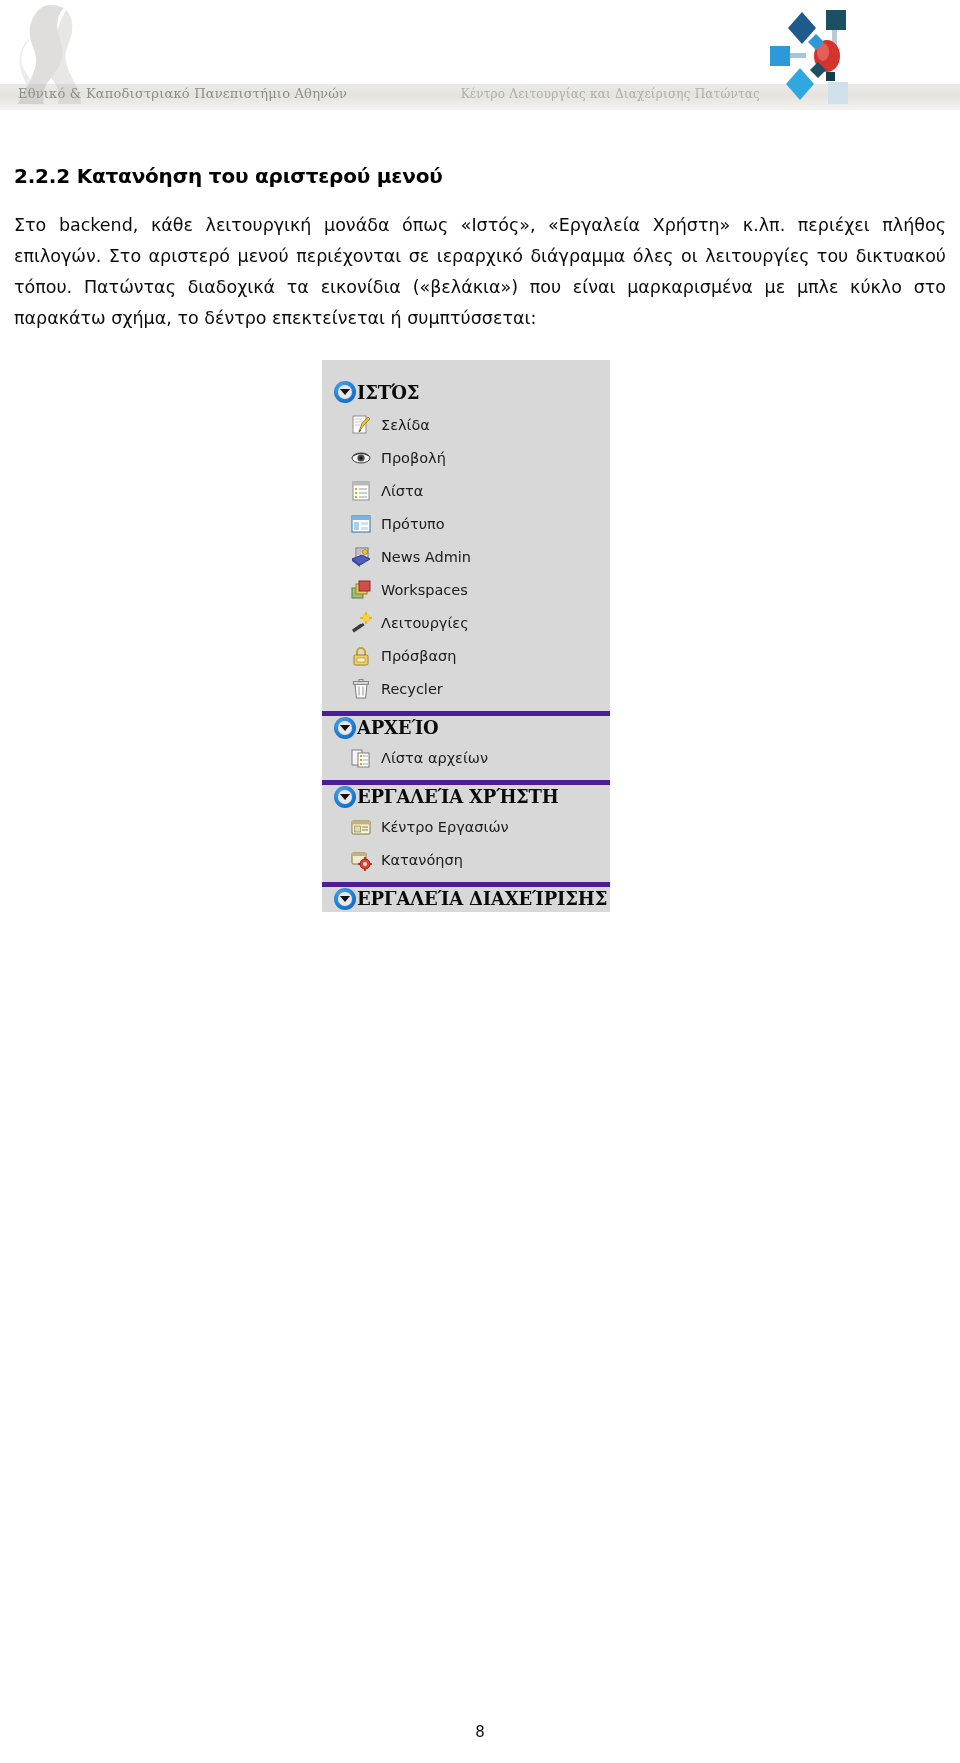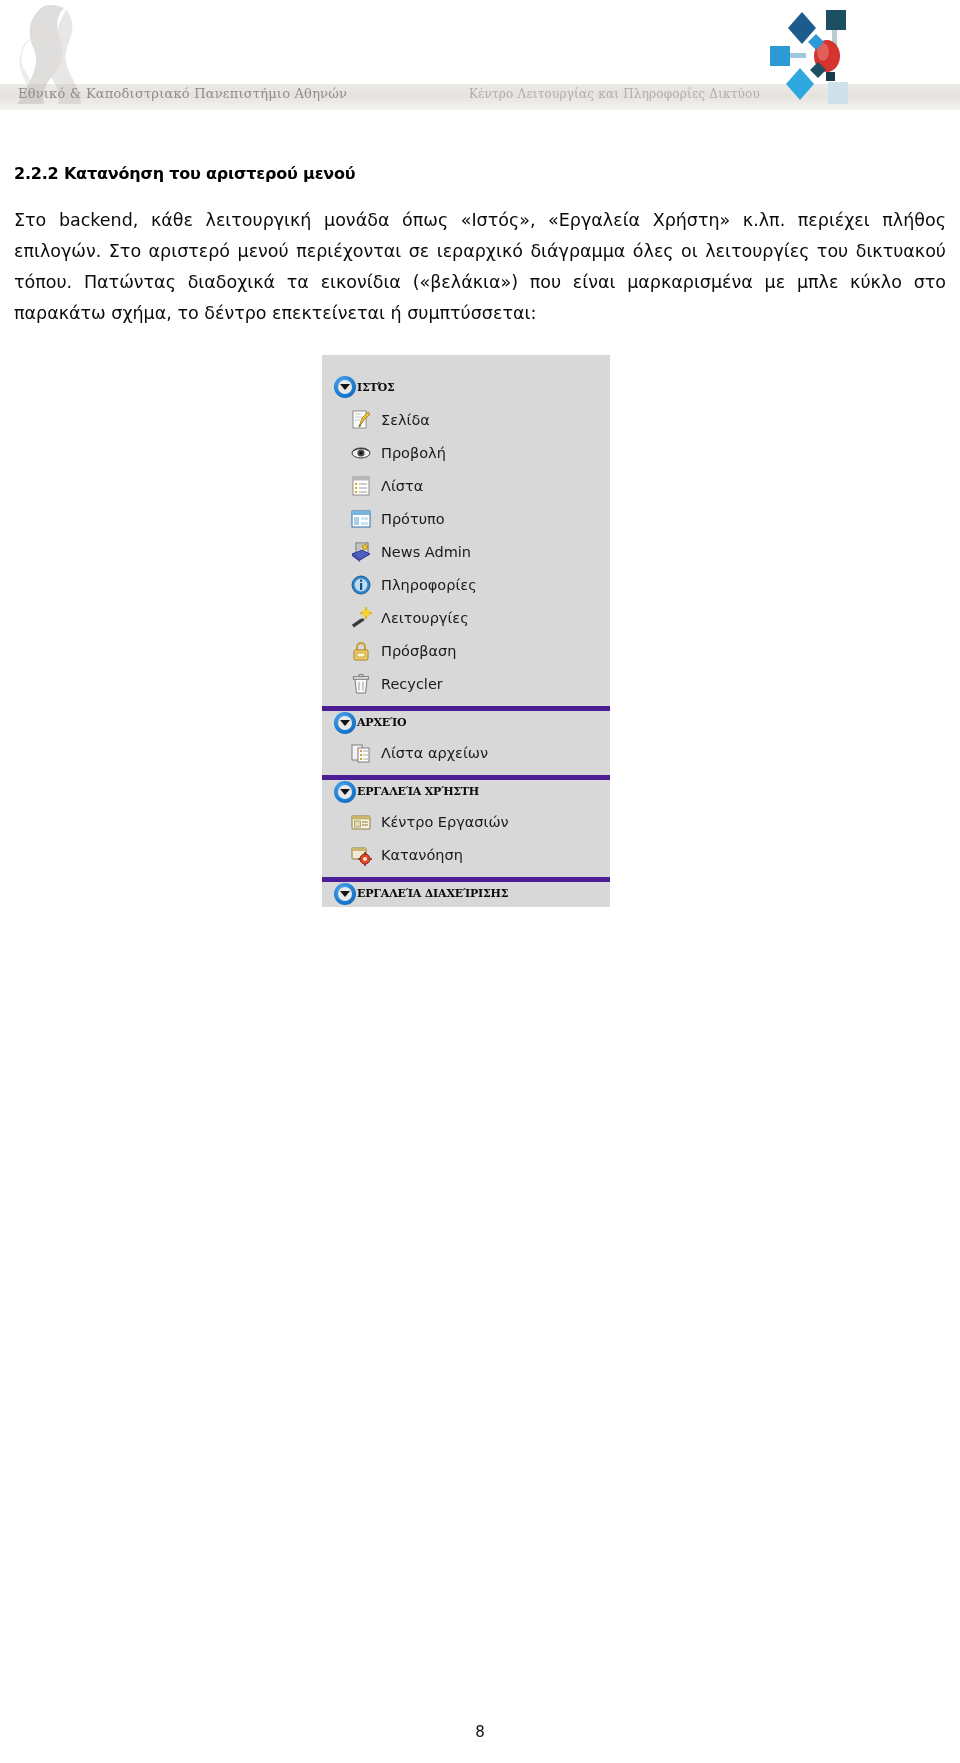--- a/index.html
+++ b/index.html
@@ -39,21 +39,21 @@
     font-size:12px; color:#b2afaa; letter-spacing:.2px;
     white-space:nowrap;
   }
   .noc-logo{ position:absolute; right:110px; top:6px; width:80px; height:100px; }
 
   
   .content{ position:relative; padding:0 14px 0 14px; }
   h1.section-title{
     margin:42px 0 0 0;
     font-family:"DejaVu Sans", sans-serif;
-    font-size:16px; font-weight:bold; color:#000;
+    font-size:20px; font-weight:bold; color:#000;
     letter-spacing:-.2px;
   }
   p.body-par{
     margin:22px 0 0 0;
     font-family:"DejaVu Sans", sans-serif;
     font-size:17.5px;
     line-height:31px;
     color:#0b0b0b;
     text-align:justify;
     text-justify:inter-word;
@@ -101,21 +101,21 @@
     background:#e8e8e8;
   }
   .toggle .tri{
     position:absolute; left:6px; top:8px;
     width:0; height:0;
     border-left:5px solid transparent;
     border-right:5px solid transparent;
     border-top:6px solid #111;
   }
   .grp-label{
-    font-size:11px; font-weight:bold; color:#0a0a0a;
+    font-size:18px; font-weight:bold; color:#0a0a0a;
     font-family:"DejaVu Serif", serif;
     letter-spacing:-.2px;
     white-space:nowrap;
   }
   .grp-items{ padding:2px 0 6px 0; }
   .mi{
     display:flex; align-items:center;
     height:33px;
     padding-left:28px;
   }
@@ -148,21 +148,21 @@
   <svg class="uoa-seal" viewBox="0 0 92 100">
     <g fill="#b9b7b4">
       <path d="M30 2 C20 8 14 20 16 32 C17 42 23 48 22 58 C21 70 14 80 8 92 C6 96 4 99 3 100 L30 100 C28 92 30 84 34 78 C40 70 46 64 48 54 C50 44 46 36 44 28 C42 18 44 10 50 4 C44 1 36 0 30 2 Z"></path>
       <path d="M52 6 C58 12 60 22 57 32 C54 42 50 48 52 58 C54 68 60 76 64 86 C66 92 67 97 67 100 L44 100 C46 92 44 84 40 78 C35 70 32 62 34 52 C36 42 42 36 44 26 C45 18 50 10 52 6 Z" opacity=".75"></path>
       <circle cx="36" cy="22" r="6" opacity=".5"></circle>
       <path d="M18 34 C10 40 6 50 8 60 C10 68 16 72 18 80 L12 80 C8 70 4 62 6 52 C8 42 12 36 18 34 Z" opacity=".6"></path>
     </g>
   </svg>
 
   <div class="uoa-caption">Εθνικό &amp; Καποδιστριακό Πανεπιστήμιο Αθηνών</div>
-  <div class="noc-caption">Κέντρο Λειτουργίας και Πληροφορίες Δικτύου</div>
+  <div class="noc-caption">Κέντρο Λειτουργίας και Διαχείρισης Πατώντας</div>
 
   <svg class="noc-logo" viewBox="0 0 80 100">
     <rect x="56" y="4" width="20" height="20" fill="#1d4f63"></rect>
     <rect x="62" y="24" width="5" height="16" fill="#b9cad2"></rect>
     <rect x="0" y="40" width="20" height="20" fill="#2b9ad6"></rect>
     <rect x="20" y="47" width="16" height="5" fill="#9fc8dd"></rect>
     <ellipse cx="57" cy="50" rx="13" ry="16" fill="#d4332e"></ellipse>
     <ellipse cx="53" cy="46" rx="6" ry="9" fill="#e8706c" opacity=".7"></ellipse>
     <polygon points="32,6 46,22 32,38 18,22" fill="#1d5b8c"></polygon>
     <polygon points="46,28 54,36 46,44 38,36" fill="#2b9ad6"></polygon>
@@ -235,26 +235,25 @@
                   <rect x="6" y="2" width="12" height="10" fill="#e8e8e8" stroke="#6a6a6a"></rect>
                   <path d="M7 4h6M7 6h6M7 8h4" stroke="#9a9a9a"></path>
                   <circle cx="15" cy="6" r="2.6" fill="#f0c030" stroke="#8a6a10" stroke-width=".6"></circle>
                   <path d="M2 13 L12 9 L20 13 L10 19 Z" fill="#4f5fbf" stroke="#2b3582"></path>
                   <path d="M2 13 L10 19 L10 21 L2 15 Z" fill="#39469c"></path>
                 </svg></span>
               <span class="lbl grk">News Admin</span>
             </div>
             <div class="mi">
               <span class="ic"><svg viewBox="0 0 22 22" width="22" height="22">
-                  <circle cx="11" cy="11" r="9" fill="#2f86cc" stroke="#1a5c94"></circle>
-                  <circle cx="11" cy="11" r="6.4" fill="#bcdcf3"></circle>
-                  <rect x="10" y="9" width="2.2" height="7" fill="#1a4d7a"></rect>
-                  <rect x="10" y="5.6" width="2.2" height="2.2" fill="#1a4d7a"></rect>
-                </svg></span>
-              <span class="lbl grk">Πληροφορίες</span>
+                  <rect x="2" y="9" width="11" height="10" fill="#9cc070" stroke="#5f7d3c"></rect>
+                  <rect x="6" y="5" width="11" height="10" fill="#e8c86a" stroke="#9a7d28"></rect>
+                  <rect x="9" y="2" width="11" height="10" fill="#cf4f4a" stroke="#8d2a26"></rect>
+                </svg></span>
+              <span class="lbl grk">Workspaces</span>
             </div>
             <div class="mi">
               <span class="ic"><svg viewBox="0 0 22 22" width="22" height="22">
                   <rect x="2" y="14" width="13" height="3.4" transform="rotate(-35 8 16)" fill="#3a3a3a"></rect>
                   <rect x="10" y="8" width="4" height="3.4" transform="rotate(-35 12 10)" fill="#d8d8d8"></rect>
                   <circle cx="16" cy="6" r="4" fill="#f5d13e"></circle>
                   <path d="M16 0v3M16 9v3M10 6h3M19 6h3" stroke="#e0a800" stroke-width="1.4"></path>
                 </svg></span>
               <span class="lbl grk">Λειτουργίες</span>
             </div>

